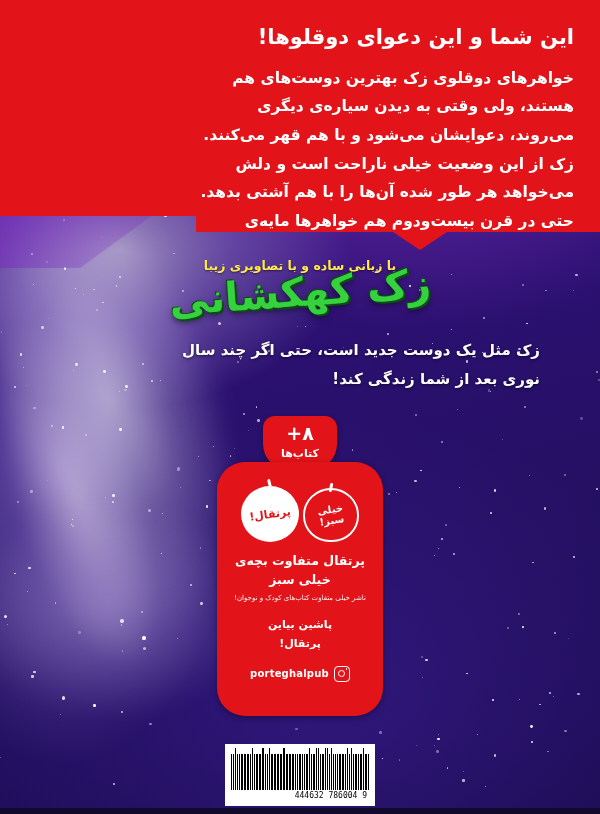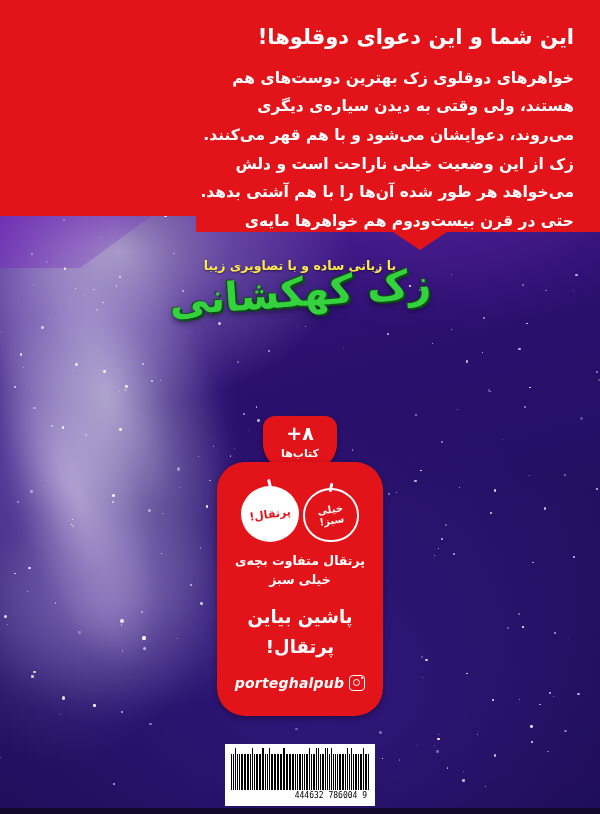--- a/index.html
+++ b/index.html
@@ -131,26 +131,26 @@
   .orange:after{
     content:"";position:absolute;top:-7px;left:46%;width:3px;height:9px;
     background:#fff;transform:rotate(-14deg);border-radius:2px;
   }
   .orange-txt{
     position:absolute;inset:0;display:flex;align-items:center;justify-content:center;
     font-size:11px;font-weight:bold;color:#e2141a;transform:rotate(-8deg);
   }
   .pub-name{font-size:12.5px;font-weight:bold;padding:10px 8px 0 8px;line-height:1.5;}
   .pub-sub{font-size:7px;line-height:1.7;padding:3px 10px 0 10px;opacity:.95;}
-  .pub-imprint{font-size:18px;font-weight:bold;line-height:1.7;padding-top:12px;}
+  .pub-imprint{font-size:11px;font-weight:bold;line-height:1.7;padding-top:12px;}
   .ig-row{display:flex;align-items:center;justify-content:center;gap:5px;padding-top:12px;}
   .ig-icon{width:14px;height:14px;border:1.6px solid #fff;border-radius:4px;position:relative;}
   .ig-icon:before{content:"";position:absolute;top:3px;left:3px;width:5px;height:5px;border:1.4px solid #fff;border-radius:50%;}
   .ig-icon:after{content:"";position:absolute;top:1.5px;right:1.5px;width:1.8px;height:1.8px;background:#fff;border-radius:50%;}
-  .ig-handle{font-size:14px;font-weight:bold;letter-spacing:.2px;font-style:italic;}
+  .ig-handle{font-size:10px;font-weight:bold;letter-spacing:.2px;}
 
   
   .isbn{
     position:absolute;top:724px;left:0;width:600px;text-align:center;
     color:#fff;font-size:12.5px;font-weight:bold;letter-spacing:.3px;
     text-shadow:0 1px 2px rgba(0,0,0,.6);
   }
   .barcode{
     position:absolute;top:744px;left:50%;transform:translateX(-50%);
     width:150px;height:62px;background:#fff;padding:4px 6px 2px 6px;box-sizing:border-box;
@@ -393,36 +393,38 @@
       <div class="blurb-title">این شما و این دعوای دوقلوها!</div>
       <div class="blurb-body">خواهرهای دوقلوی زک بهترین دوست‌های هم هستند، ولی وقتی به دیدن سیاره‌ی دیگری می‌روند، دعوایشان می‌شود و با هم قهر می‌کنند. زک از این وضعیت خیلی ناراحت است و دلش می‌خواهد هر طور شده آن‌ها را با هم آشتی بدهد. حتی در قرن بیست‌ودوم هم خواهرها مایه‌ی دردسرند!</div>
     </div>
   </div>
 
   <div class="logo-block">
     <div class="tagline">با زبانی ساده و با تصاویری زیبا</div>
     <div class="booktitle">زک کهکشانی</div>
   </div>
 
+  <div class="subcopy">زک مثل یک دوست جدید است، حتی اگر چند سال نوری بعد از شما زندگی کند!</div>
 
   <div class="age-badge">
     <div class="age-num">۸+</div>
     <div class="age-lbl">کتاب‌ها</div>
   </div>
 
   <div class="pub-panel">
     <div class="fruit-row">
       <div class="apple">
         <div class="apple-txt">خیلی سبز!</div>
       </div>
       <div class="orange">
         <div class="orange-txt">پرتقال!</div>
       </div>
     </div>
     <div class="pub-name">پرتقال متفاوت بچه‌ی خیلی سبز</div>
+    <div class="pub-sub">ناشر خیلی متفاوت کتاب‌های کودک و نوجوان!</div>
     <div class="pub-imprint">پاشین بیاین</div>
     <div class="pub-imprint" style="padding-top:0">پرتقال!</div>
     <div class="ig-row">
       <span class="ig-icon"></span>
       <span class="ig-handle">porteghalpub</span>
     </div>
   </div>
 
 
   <div class="barcode">

